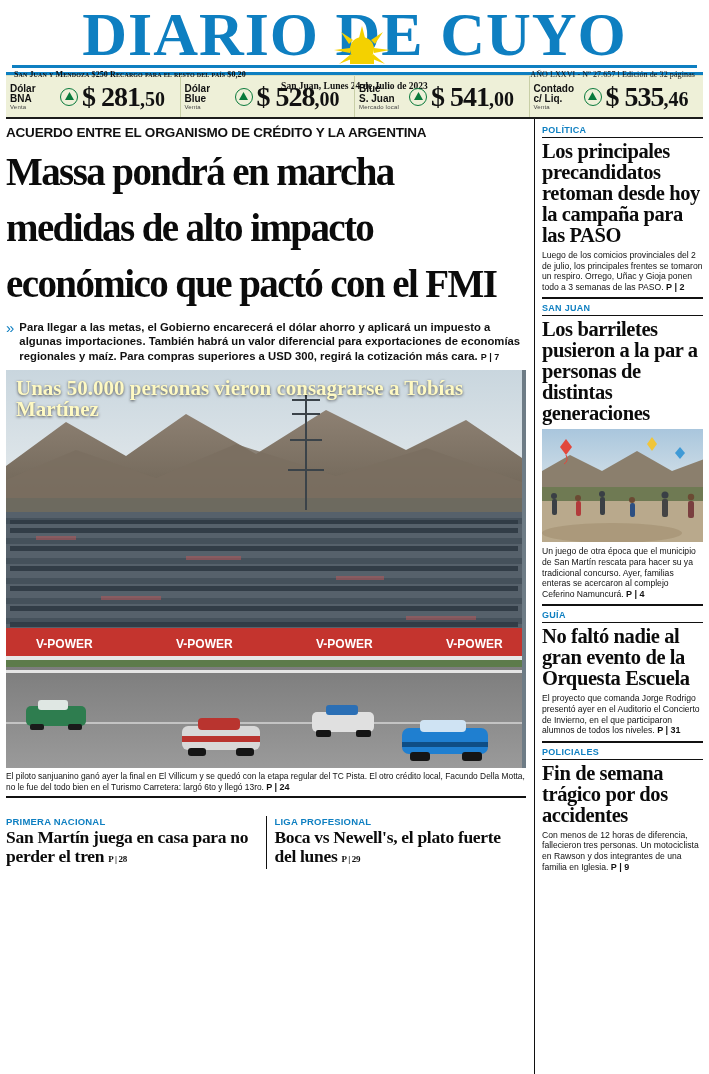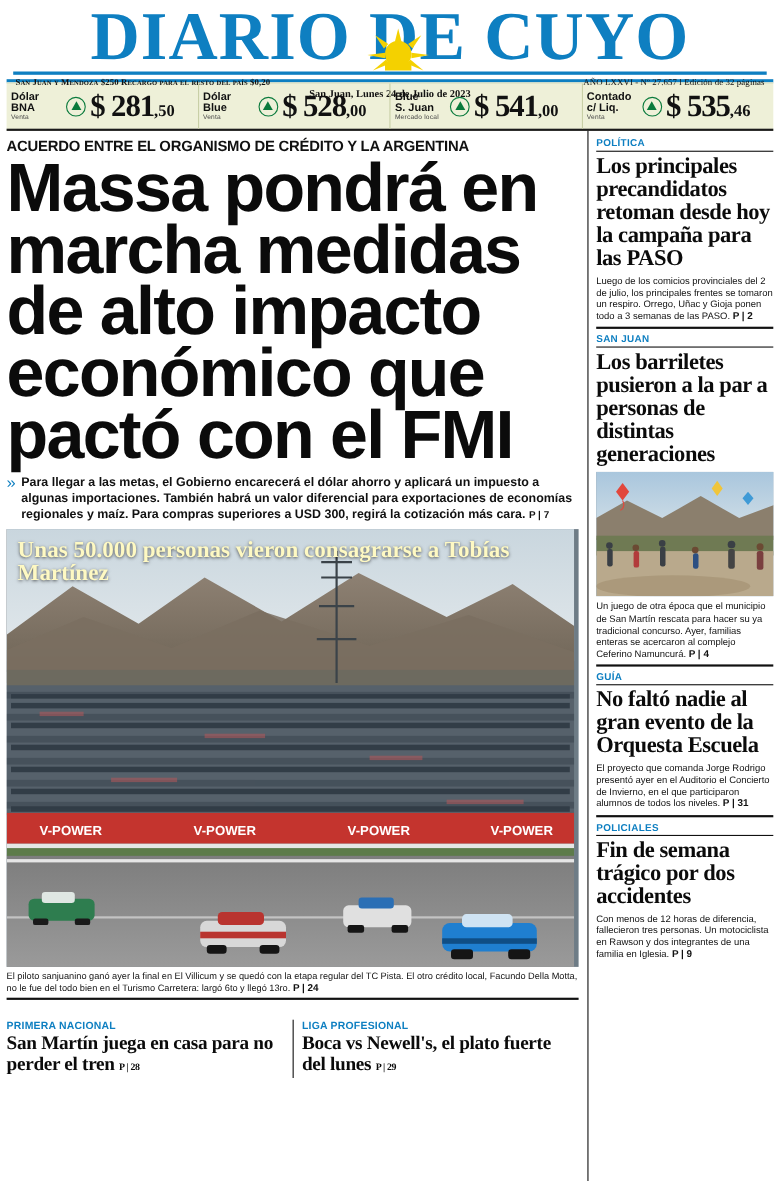--- a/index.html
+++ b/index.html
@@ -104,43 +104,43 @@
   }
   .arrow-circle svg { display: block; }
   .dc-val {
     font-family: "Liberation Serif", serif;
     font-weight: bold;
     color: #111;
     white-space: nowrap;
     line-height: 1;
   }
   .dc-val .big { font-size: 28px; letter-spacing: -1px; }
-  .dc-val .cents { font-size: 15px; }
+  .dc-val .cents { font-size: 20px; }
 
   
   .content {
     display: flex;
     padding: 0 6px;
     height: 962px;
   }
   .col-left { width: 528px; padding-right: 8px; }
   .col-right { width: 169px; border-left: 1px solid #111; padding-left: 7px; }
 
   .kicker-top {
     font-family: "Liberation Sans", sans-serif;
     font-weight: bold;
     font-size: 13.5px;
     color: #111;
     padding-top: 6px;
     letter-spacing: -.2px;
   }
   .headline {
-    font-family: Liberation Sans, sans-serif;
-    font-weight: bold;
-    font-size: 62px;
+    font-family: Liberation Serif, serif;
+    font-weight: bold;
+    font-size: 39px;
     line-height: 56px;
     letter-spacing: -1.6px;
     color: #0b0b0b;
     padding-top: 4px;
   }
   .lead-wrap {
     display: flex;
     gap: 5px;
     padding-top: 8px;
     padding-bottom: 6px;

